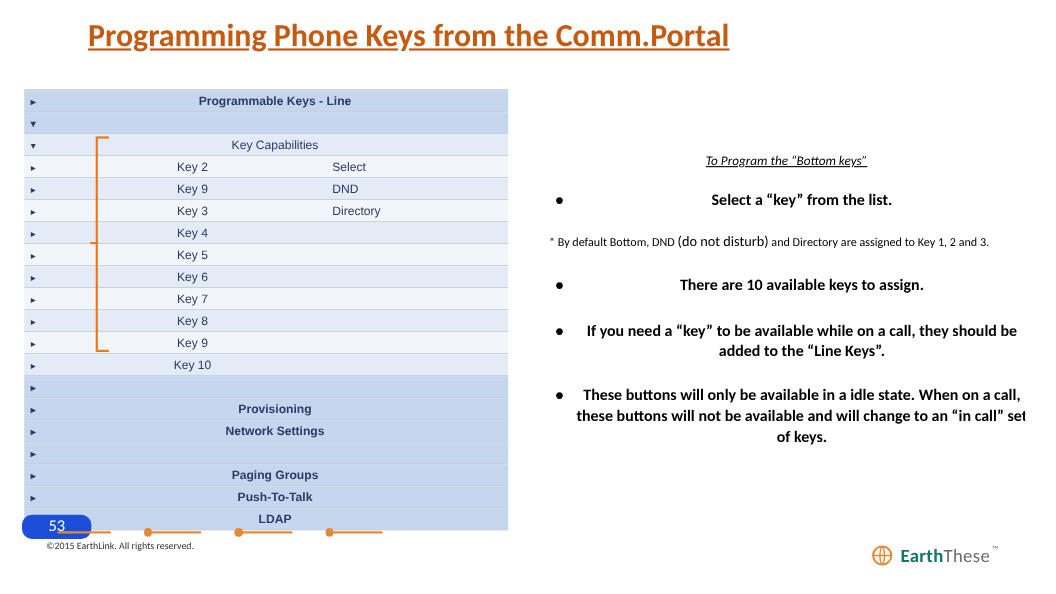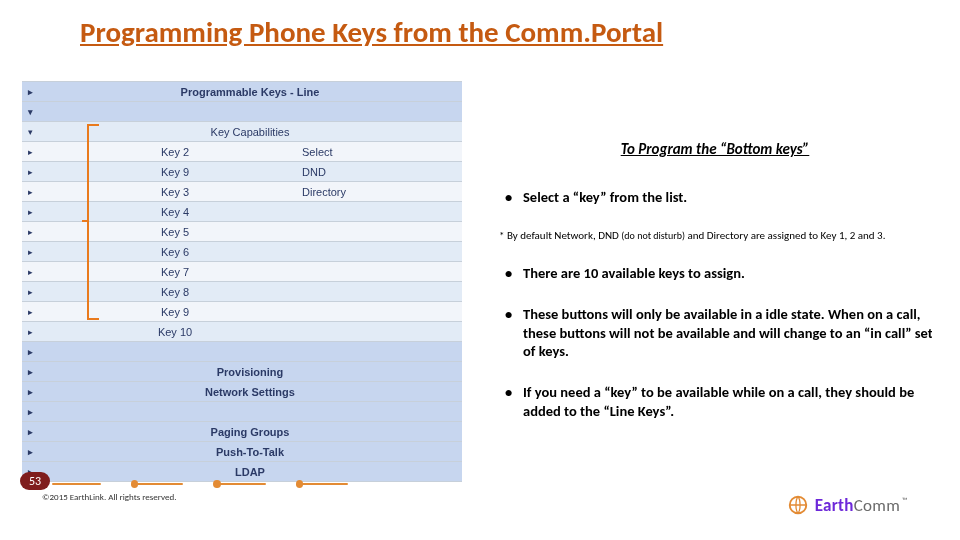--- a/index.html
+++ b/index.html
@@ -46,59 +46,59 @@
   }
   .bracket::before { top: 0; }
   .bracket::after  { bottom: 0; }
   .bracket .mid {
     position:absolute; left:-7px; top: 96px; width:7px; height:2px; background:#e97a1d;
   }
 
   
   .right { position:absolute; left:495px; top:140px; width:440px; }
   .subhead {
-    font-size:15px; font-weight:700; font-style:italic;
-    text-decoration: underline; text-align:center; margin-bottom: 30px;
-  }
-  ul.bullets { list-style: none; }
+    font-size:12px; font-weight:400; font-style:italic;
+    text-decoration: underline; text-align:center; margin-bottom: 18px;
+  }
+  ul.bullets { list-style: none; text-align: center; }
   ul.bullets li {
     position: relative; padding-left: 28px; font-size: 14.5px; line-height: 1.3;
     margin-bottom: 22px; font-weight: 600;
   }
   ul.bullets li::before {
     content: "•"; position:absolute; left:10px; top:0; font-weight:700;
   }
   .note {
     font-size: 11px; margin: 0 0 22px 4px; font-weight: 400;
   }
-  .note .small { font-size: 10px; }
+  .note .small { font-size: 13px; }
 
   
   .pagepill {
     position:absolute; left:20px; bottom:50px;
-    background:#7f1d1d; color:#fff; font-size:12px;
-    padding:2px 9px; border-radius:9px;
+    background:#1d4ed8; color:#fff; font-size:15px;
+    padding:2px 24px; border-radius:9px;
   }
   .dotsbar {
     position:absolute; left:52px; bottom:55px; height:2px; width:330px;
     display:flex; align-items:center;
   }
   .dotsbar .seg { height:2px; width:52px; background:#e38b34; border-radius:1px; margin-right:34px; }
   .dotsbar .dot { width:8px; height:8px; border-radius:50%; background:#e38b34; margin:0 -4px; }
 
   .copyright {
     position:absolute; left:42px; bottom:38px; font-size:9px; color:#333;
   }
 
   .logo {
     position:absolute; right:24px; bottom:24px; display:flex; align-items:center; gap:6px;
     color:#6b6b6b; font-size:17px; letter-spacing:0.3px;
   }
   .logo svg { width:22px; height:22px; }
-  .logo b { color:#6d28d9; }
+  .logo b { color:#0f766e; }
   .logo .tm { font-size:8px; vertical-align: top; margin-left:2px; }
 </style>
 </head>
 <body>
 
 <div class="slide">
 
   <div class="title">Programming Phone Keys from the Comm.Portal</div>
 
   <div class="panel">
@@ -196,42 +196,42 @@
   <div class="bracket">
       <span class="mid"></span>
     </div>
 
   <div class="right">
     <div class="subhead">To Program the “Bottom keys”</div>
     <ul class="bullets">
       <li>Select a “key” from the list.</li>
     </ul>
     <div class="note">
-      <span>* By default Network, DND </span><span class="small">(do not disturb)</span><span> and Directory are assigned to Key 1, 2 and 3.</span>
+      <span>* By default Bottom, DND </span><span class="small">(do not disturb)</span><span> and Directory are assigned to Key 1, 2 and 3.</span>
     </div>
     <ul class="bullets">
       <li>There are 10 available keys to assign.</li>
+      <li>If you need a “key” to be available while on a call, they should be added to the “Line Keys”.</li>
       <li>These buttons will only be available in a idle state. When on a call, these buttons will not be available and will change to an “in call” set of keys.</li>
-      <li>If you need a “key” to be available while on a call, they should be added to the “Line Keys”.</li>
     </ul>
   </div>
 
   <div class="pagepill">53</div>
   <div class="dotsbar">
     <span class="seg"></span>
       <span class="dot"></span>
     <span class="seg"></span>
       <span class="dot"></span>
     <span class="seg"></span>
       <span class="dot"></span>
     <span class="seg"></span>
   </div>
   <div class="copyright">©2015 EarthLink. All rights reserved.</div>
 
   <div class="logo">
     <svg viewBox="0 0 24 24">
       <circle cx="12" cy="12" r="9" fill="none" stroke="#e38b34" stroke-width="2"></circle>
       <path d="M3 12h18 M12 3c3 3 3 15 0 18 M12 3c-3 3-3 15 0 18" fill="none" stroke="#e38b34" stroke-width="1.4"></path>
     </svg>
-    <span><b>Earth</b><span>Comm</span><span class="tm">™</span></span>
+    <span><b>Earth</b><span>These</span><span class="tm">™</span></span>
   </div>
 
 </div>
 
 </body></html>

